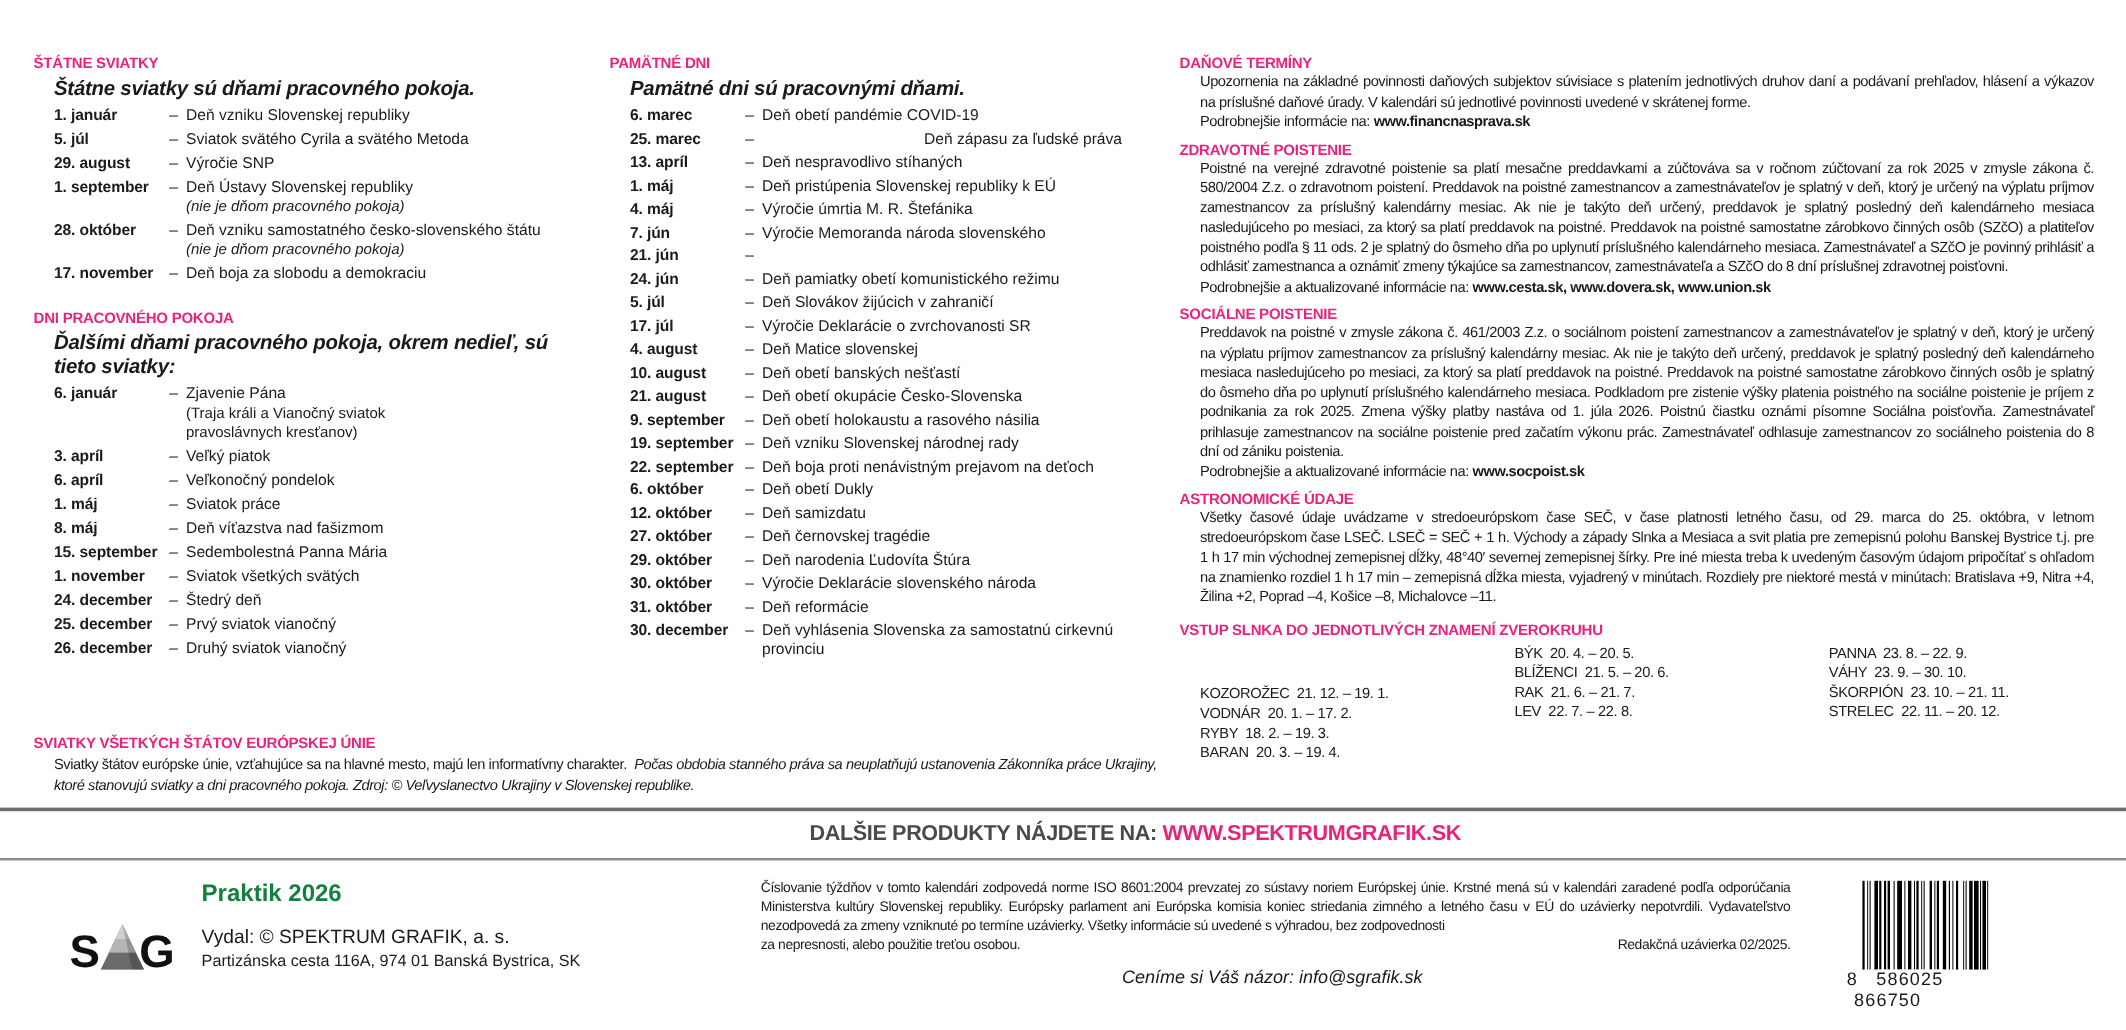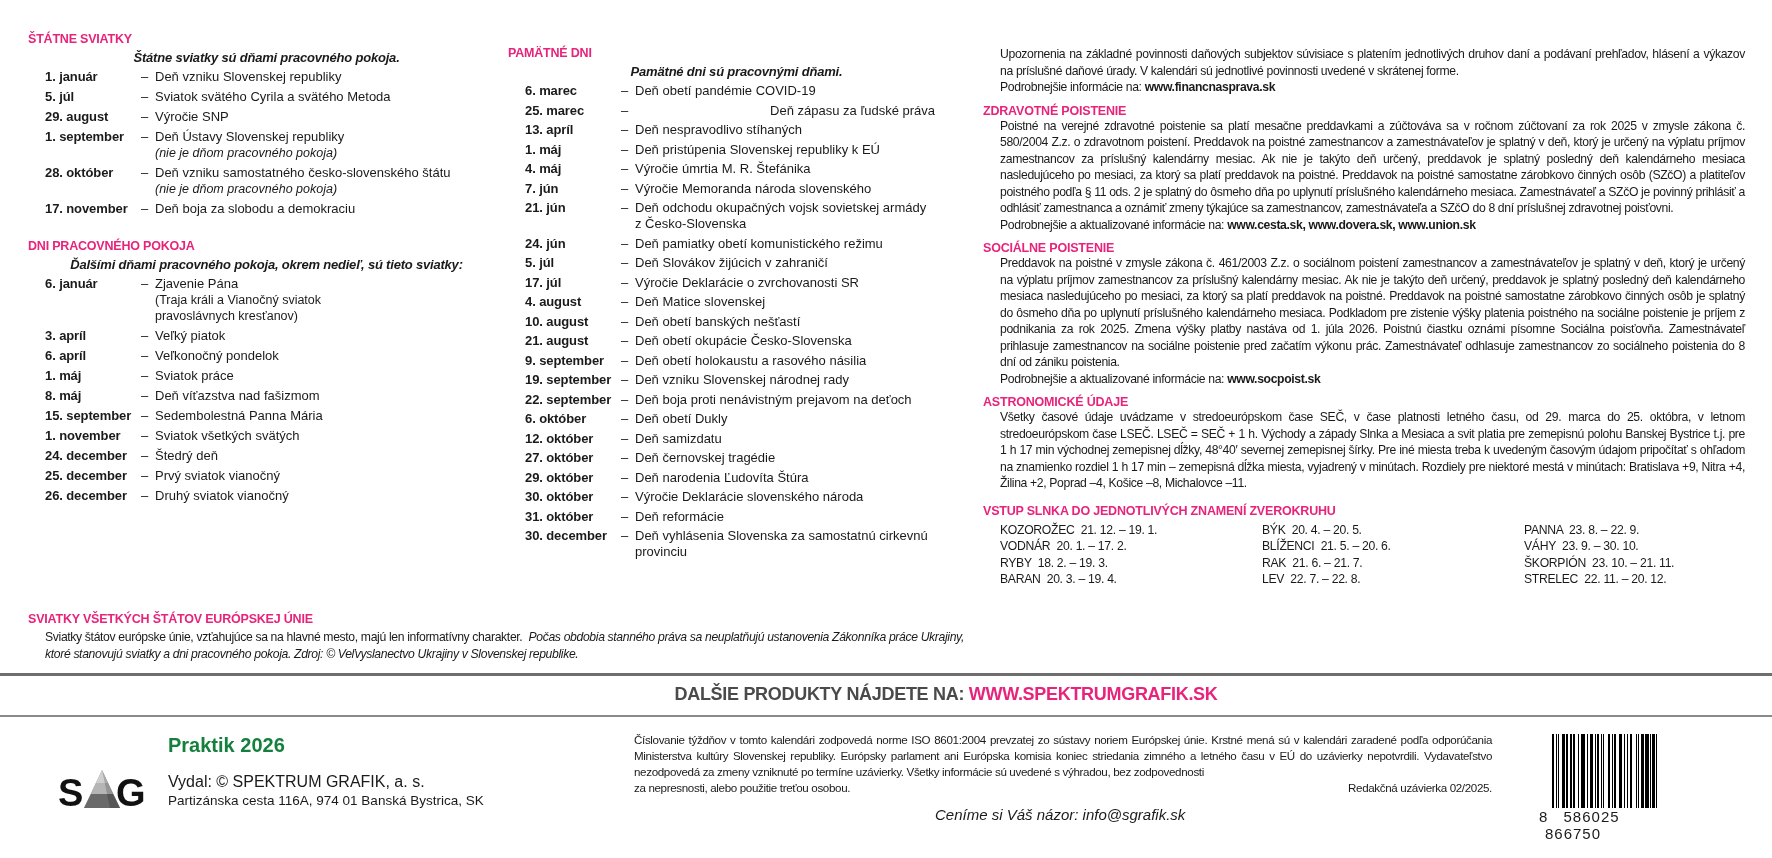--- a/index.html
+++ b/index.html
@@ -1,27 +1,27 @@
 <!DOCTYPE html>
 <html><head>
 <meta charset="utf-8">
 <style>
   * { box-sizing: border-box; margin: 0; padding: 0; }
   html, body { width: 1772px; height: 858px; background: #ffffff; overflow: hidden; }
   body { font-family: "Liberation Sans", sans-serif; color: #1a1a1a; position: relative; }
   .sec-title { font-family: "Liberation Sans", sans-serif; font-weight: bold; color: #e8237c; font-size: 12.5px; letter-spacing: -0.2px; }
-  .lead { font-weight: bold; font-style: italic; font-size: 13px; margin: 4px 0 0 17px; letter-spacing: -0.2px; text-align: center; }
+  .lead { font-weight: bold; font-style: italic; font-size: 17px; margin: 4px 0 0 17px; letter-spacing: -0.2px; }
   .rows { margin-left: 17px; margin-top: 4px; }
   .row { display: flex; font-size: 13px; line-height: 16px; margin-bottom: 4px; }
   .row .d { font-weight: bold; width: 96px; flex: none; white-space: nowrap; letter-spacing: -0.1px; }
   .row .dash { width: 14px; flex: none; }
   .row .t { flex: 1; }
   .row .note { display: block; font-style: italic; font-size: 12.5px; }
   .col { position: absolute; }
-  #col1 { left: 28px; top: 32px; width: 460px; }
+  #col1 { left: 28px; top: 46px; width: 460px; }
   #col2 { left: 508px; top: 46px; width: 440px; }
   #col2 .row .d { width: 96px; }
   #col2 .row { margin-bottom: 3.5px; }
   #col3 { left: 983px; top: 46px; width: 762px; }
   .para { font-family: "Liberation Sans", sans-serif; font-size: 12.2px; line-height: 16.5px; margin-left: 17px; text-align: justify; letter-spacing: -0.35px; }
   .para b { font-weight: bold; }
   .block { margin-bottom: 8px; }
   .zodiac { display: grid; grid-template-columns: 262px 262px 220px; margin-left: 17px; margin-top: 4px; font-size: 12.2px; line-height: 16.5px; letter-spacing: -0.3px; }
   #eu { position: absolute; left: 28px; top: 612px; width: 940px; }
   #eu .para { text-align: left; }
@@ -171,21 +171,20 @@
         <span class="t" style="max-width: 300px;"><span>Výročie úmrtia M. R. Štefánika</span></span>
       </div>
       <div class="row">
         <span class="d">7. jún</span>
         <span class="dash">–</span>
         <span class="t" style="max-width: 300px;"><span>Výročie Memoranda národa slovenského</span></span>
       </div>
       <div class="row">
         <span class="d">21. jún</span>
         <span class="dash">–</span>
-        <span class="t" style="max-width: 300px;"><span>Deň odchodu okupačných vojsk sovietskej armády z Česko-Slovenska</span></span>
       </div>
       <div class="row">
         <span class="d">24. jún</span>
         <span class="dash">–</span>
         <span class="t" style="max-width: 300px;"><span>Deň pamiatky obetí komunistického režimu</span></span>
       </div>
       <div class="row">
         <span class="d">5. júl</span>
         <span class="dash">–</span>
         <span class="t" style="max-width: 300px;"><span>Deň Slovákov žijúcich v zahraničí</span></span>
@@ -266,20 +265,21 @@
 <div id="eu">
   <div class="sec-title">SVIATKY VŠETKÝCH ŠTÁTOV EURÓPSKEJ ÚNIE</div>
   <div class="para" style="margin-top:3px;">
     <span>Sviatky štátov európske únie, vzťahujúce sa na hlavné mesto, majú len informatívny charakter.</span>&nbsp;
     <i>Počas obdobia stanného práva sa neuplatňujú ustanovenia Zákonníka práce Ukrajiny, ktoré stanovujú sviatky a dni pracovného pokoja. Zdroj: © Veľvyslanectvo Ukrajiny v Slovenskej republike.</i>
   </div>
 </div>
 
 <div class="col" id="col3">
   <div class="block">
+    <div class="sec-title">DAŇOVÉ TERMÍNY</div>
     <div class="para">Upozornenia na základné povinnosti daňových subjektov súvisiace s platením jednotlivých druhov daní a podávaní prehľadov, hlásení a výkazov na príslušné daňové úrady. V kalendári sú jednotlivé povinnosti uvedené v skrátenej forme.</div>
     <div class="para"><span>Podrobnejšie informácie na:</span> <b>www.financnasprava.sk</b></div>
   </div>
   <div class="block">
     <div class="sec-title">ZDRAVOTNÉ POISTENIE</div>
     <div class="para">Poistné na verejné zdravotné poistenie sa platí mesačne preddavkami a zúčtováva sa v ročnom zúčtovaní za rok 2025 v zmysle zákona č. 580/2004 Z.z. o zdravotnom poistení. Preddavok na poistné zamestnancov a zamestnávateľov je splatný v deň, ktorý je určený na výplatu príjmov zamestnancov za príslušný kalendárny mesiac. Ak nie je takýto deň určený, preddavok je splatný posledný deň kalendárneho mesiaca nasledujúceho po mesiaci, za ktorý sa platí preddavok na poistné. Preddavok na poistné samostatne zárobkovo činných osôb (SZčO) a platiteľov poistného podľa § 11 ods. 2 je splatný do ôsmeho dňa po uplynutí príslušného kalendárneho mesiaca. Zamestnávateľ a SZčO je povinný prihlásiť a odhlásiť zamestnanca a oznámiť zmeny týkajúce sa zamestnancov, zamestnávateľa a SZčO do 8 dní príslušnej zdravotnej poisťovni.</div>
     <div class="para"><span>Podrobnejšie a aktualizované informácie na:</span> <b>www.cesta.sk, www.dovera.sk, www.union.sk</b></div>
   </div>
   <div class="block">
     <div class="sec-title">SOCIÁLNE POISTENIE</div>
@@ -287,21 +287,21 @@
     <div class="para"><span>Podrobnejšie a aktualizované informácie na:</span> <b>www.socpoist.sk</b></div>
   </div>
   <div class="block">
     <div class="sec-title">ASTRONOMICKÉ ÚDAJE</div>
     <div class="para">Všetky časové údaje uvádzame v stredoeurópskom čase SEČ, v čase platnosti letného času, od 29. marca do 25. októbra, v letnom stredoeurópskom čase LSEČ. LSEČ = SEČ + 1 h. Východy a západy Slnka a Mesiaca a svit platia pre zemepisnú polohu Banskej Bystrice t.j. pre 1 h 17 min východnej zemepisnej dĺžky, 48°40′ severnej zemepisnej šírky. Pre iné miesta treba k uvedeným časovým údajom pripočítať s ohľadom na znamienko rozdiel 1 h 17 min – zemepisná dĺžka miesta, vyjadrený v minútach. Rozdiely pre niektoré mestá v minútach: Bratislava +9, Nitra +4, Žilina +2, Poprad –4, Košice –8, Michalovce –11.</div>
   </div>
   <div class="block" style="margin-top:12px;">
     <div class="sec-title">VSTUP SLNKA DO JEDNOTLIVÝCH ZNAMENÍ ZVEROKRUHU</div>
     <div class="zodiac" id="zodiac-grid">
         <div>
-          <div style="white-space: pre;">KOZOROŽEC  21. 12. – 19. 1.</div>
+          <div style="white-space: pre; margin-top: 34px;">KOZOROŽEC  21. 12. – 19. 1.</div>
           <div style="white-space: pre;">VODNÁR  20. 1. – 17. 2.</div>
           <div style="white-space: pre;">RYBY  18. 2. – 19. 3.</div>
           <div style="white-space: pre;">BARAN  20. 3. – 19. 4.</div>
         </div>
         <div>
           <div style="white-space: pre;">BÝK  20. 4. – 20. 5.</div>
           <div style="white-space: pre;">BLÍŽENCI  21. 5. – 20. 6.</div>
           <div style="white-space: pre;">RAK  21. 6. – 21. 7.</div>
           <div style="white-space: pre;">LEV  22. 7. – 22. 8.</div>
         </div>

